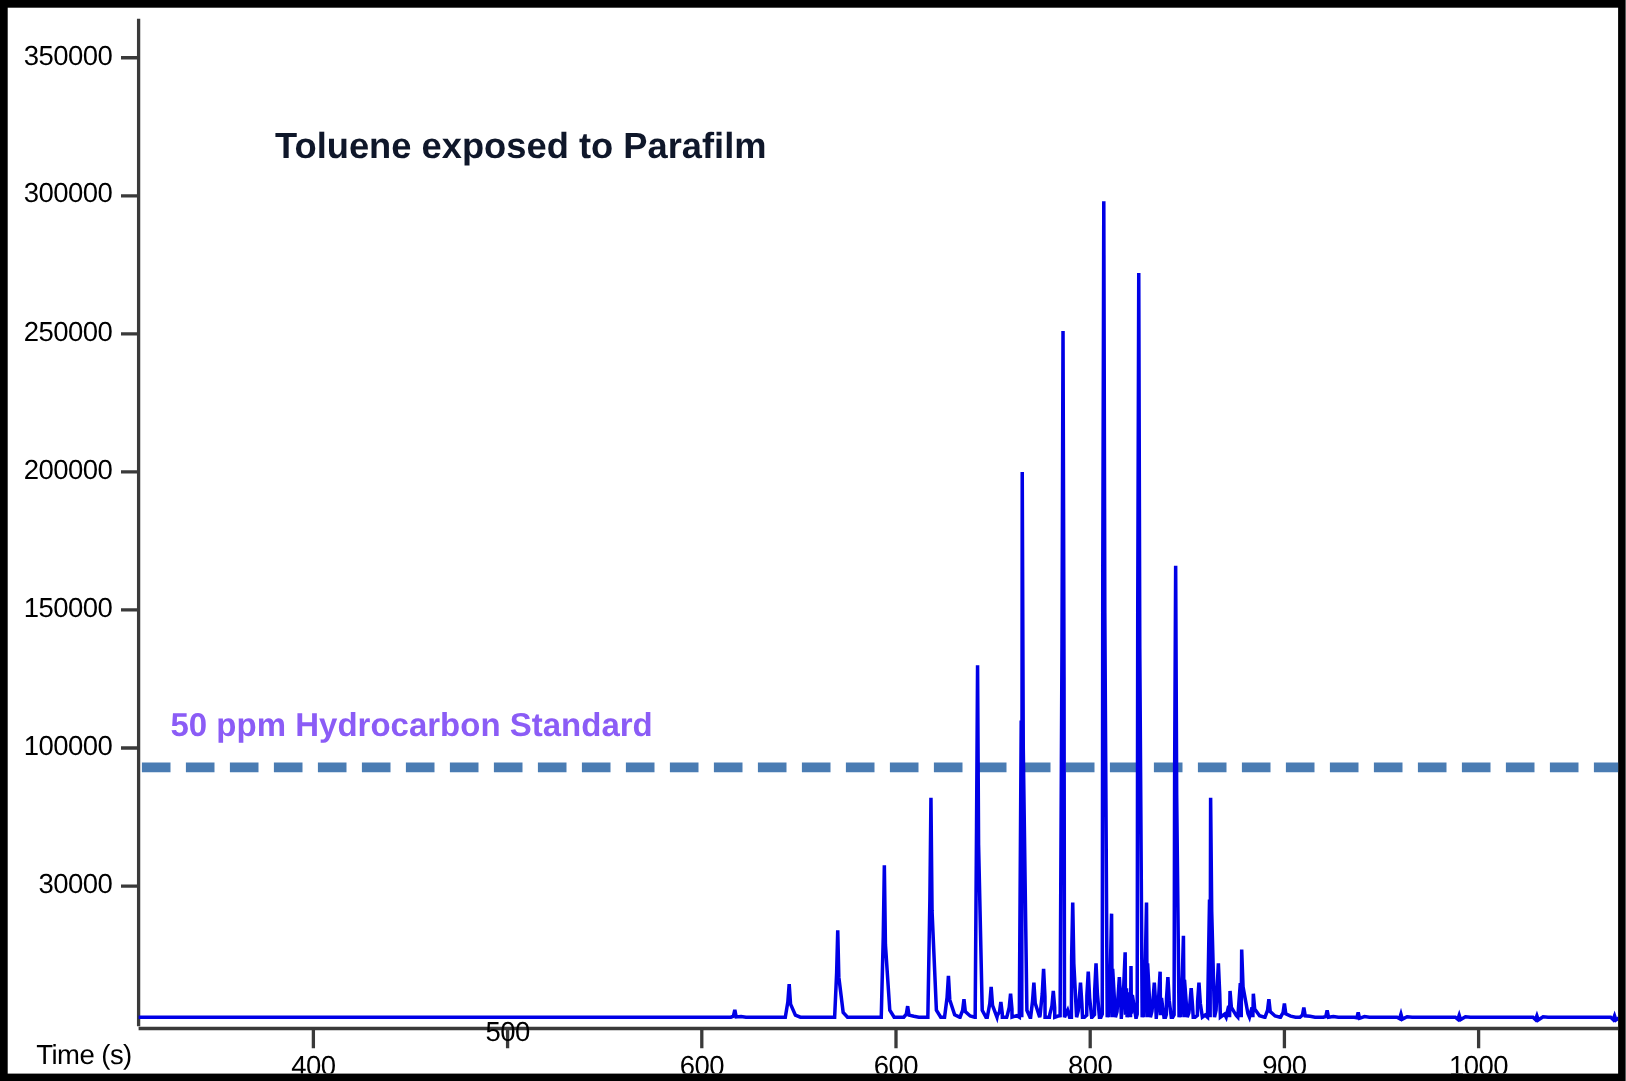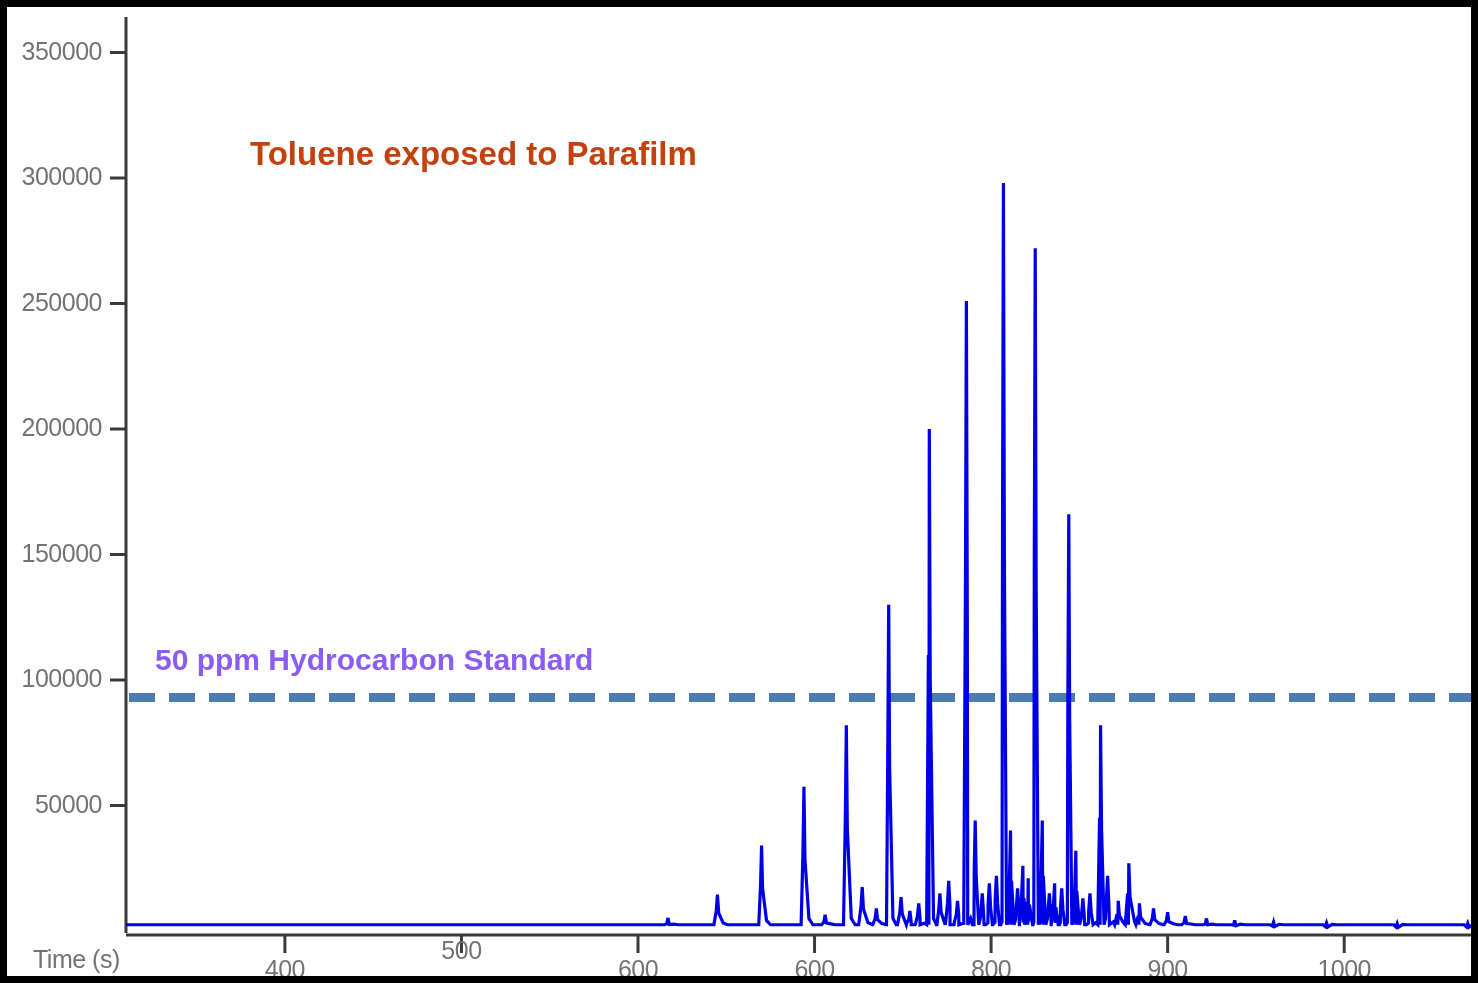--- a/index.html
+++ b/index.html
@@ -22,21 +22,21 @@
   #plot-area {
     position: absolute;
     left: 0;
     top: 0;
     width: 1478px;
     height: 983px;
   }
   .axis-label {
     position: absolute;
     font-family: "Liberation Sans", sans-serif;
-    color: #737373;
+    color: #000000;
     white-space: nowrap;
   }
   .ytick-label {
     font-size: 25px;
     text-align: right;
     width: 100px;
     letter-spacing: -0.5px;
   }
   .xtick-label {
     font-size: 25px;
@@ -46,24 +46,24 @@
   }
   #xaxis-title {
     font-size: 25px;
     left: 26px;
     top: 938px;
     letter-spacing: -0.5px;
   }
   #chart-title {
     position: absolute;
     left: 243px;
-    top: 128px;
+    top: 107px;
     font-size: 33px;
     font-weight: bold;
-    color: #c2410c;
+    color: #0f172a;
     white-space: nowrap;
     letter-spacing: 0px;
   }
   #threshold-label {
     position: absolute;
     left: 148px;
     top: 636px;
     font-size: 30px;
     font-weight: bold;
     color: #8b5cf6;
@@ -114,25 +114,25 @@
   <div id="threshold-label">50 ppm Hydrocarbon Standard</div>
   <div class="axis-label" id="xaxis-title">Time (s)</div>
 
   <div id="ylabels-layer">
       <div class="axis-label ytick-label" style="left: -5px; top: 29.5px;">350000</div>
       <div class="axis-label ytick-label" style="left: -5px; top: 155px;">300000</div>
       <div class="axis-label ytick-label" style="left: -5px; top: 280.5px;">250000</div>
       <div class="axis-label ytick-label" style="left: -5px; top: 406px;">200000</div>
       <div class="axis-label ytick-label" style="left: -5px; top: 531.5px;">150000</div>
       <div class="axis-label ytick-label" style="left: -5px; top: 657px; text-align: right;">100000</div>
-      <div class="axis-label ytick-label" style="left: -5px; top: 782.5px;">50000</div>
+      <div class="axis-label ytick-label" style="left: -5px; top: 782.5px;">30000</div>
     </div>
   <div id="xlabels-layer">
       <div class="axis-label xtick-label" style="left: 227.895px; top: 948px;">400</div>
-      <div class="axis-label xtick-label" style="left: 404.445px; top: 917px; margin-top: 12px;">500</div>
+      <div class="axis-label xtick-label" style="left: 404.445px; top: 917px;">500</div>
       <div class="axis-label xtick-label" style="left: 580.995px; top: 948px;">600</div>
       <div class="axis-label xtick-label" style="left: 757.545px; top: 948px;">600</div>
       <div class="axis-label xtick-label" style="left: 934.095px; top: 948px;">800</div>
       <div class="axis-label xtick-label" style="left: 1110.64px; top: 948px;">900</div>
       <div class="axis-label xtick-label" style="left: 1287.19px; top: 948px;">1000</div>
     </div>
 
 </div>
 
 </body></html>

